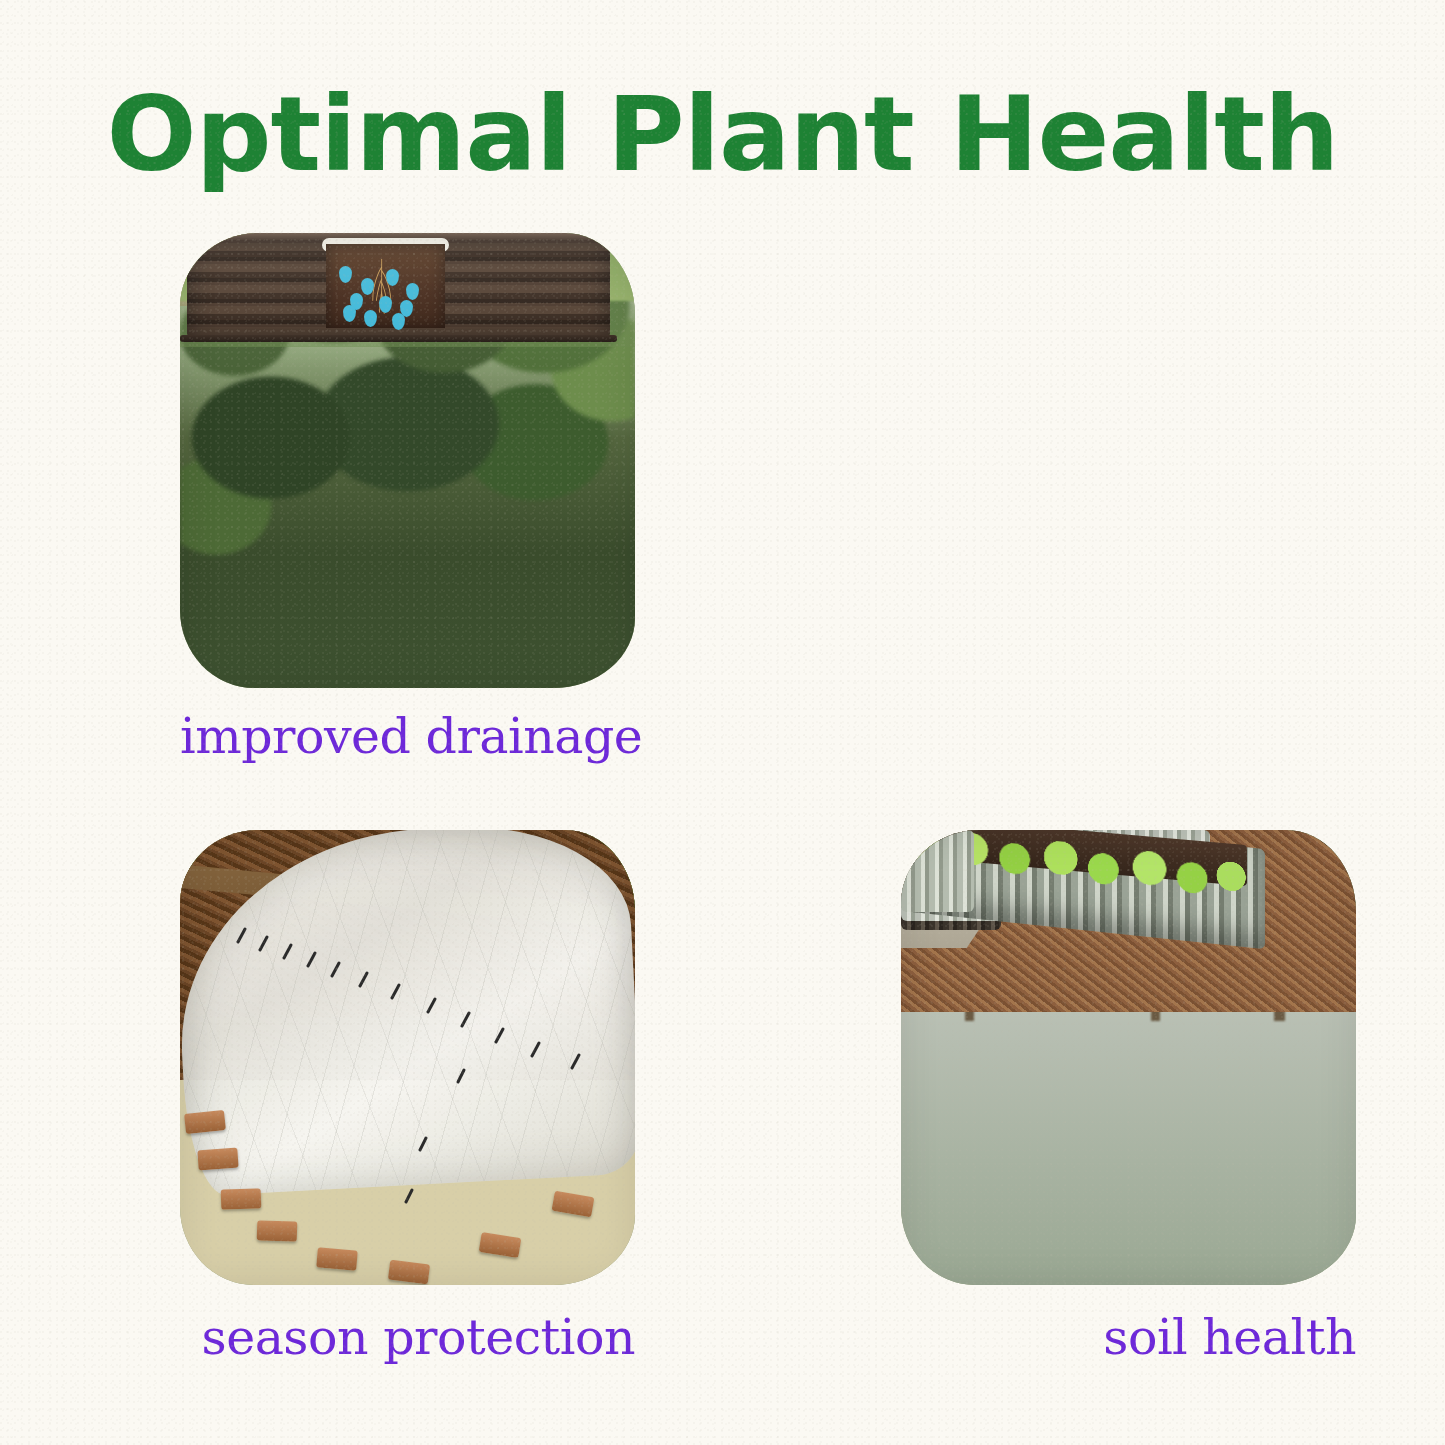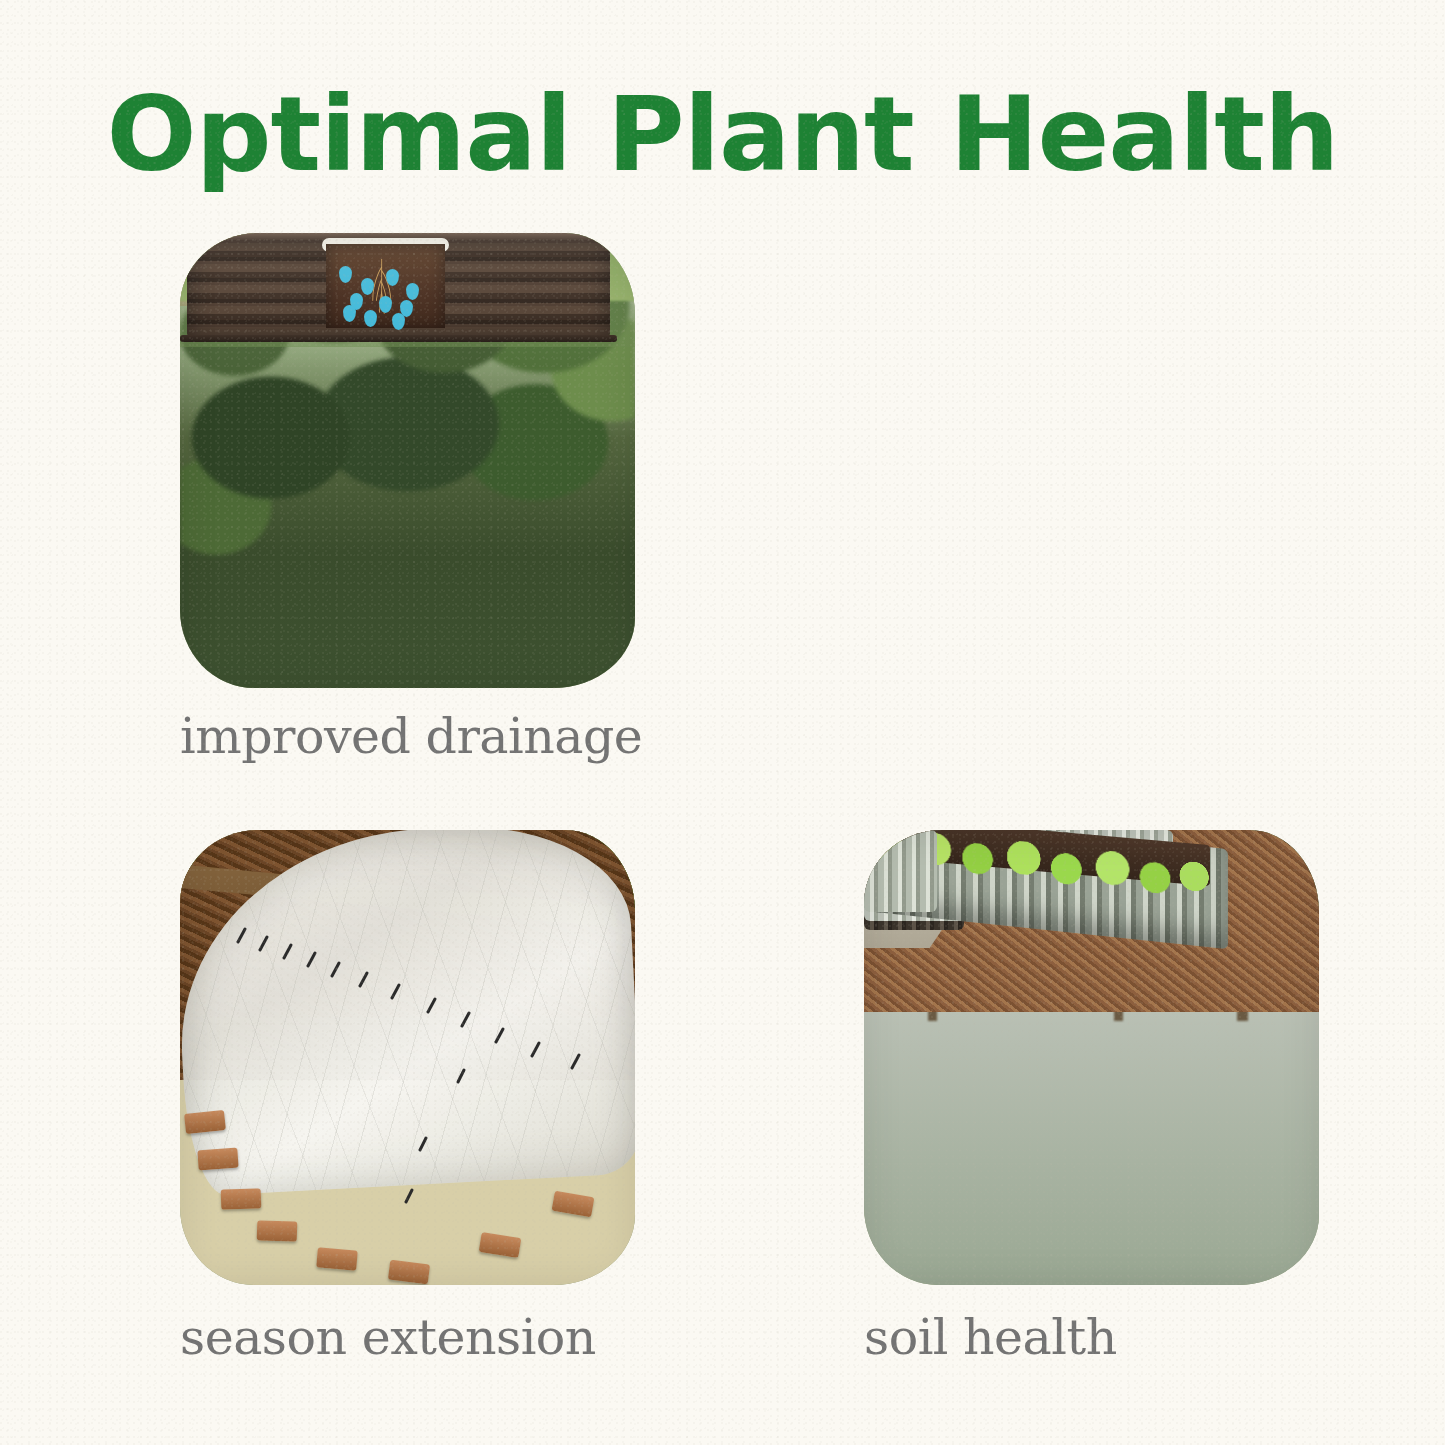--- a/index.html
+++ b/index.html
@@ -59,37 +59,37 @@
     width: 1088px;
     height: 1190px;
   }
   .cell {
     position: absolute;
     width: 455px;
   }
   .cell.c0 { left: 0;    top: 0; }
   .cell.c1 { left: 653px; top: 0; }
   .cell.c2 { left: 0;    top: 597px; }
-  .cell.c3 { left: 636px; top: 597px; padding-left: 48px; }
+  .cell.c3 { left: 673px; top: 597px; padding-left: 48px; }
 
   .photo {
     position: relative;
     width: 455px;
     height: 455px;
     overflow: hidden;
     
     border-radius: 78px 70px 82px 74px / 74px 82px 70px 78px;
     background: #8a9a72;
   }
   .photo .layer { position: absolute; inset: 0; }
 
   .caption {
     margin-top: 22px;
-    text-align: left;
-    color: #737373;
+    text-align: right;
+    color: #6d28d9;
     font-family: "DejaVu Serif", serif;
     font-size: 49px;
     line-height: 1.1;
     letter-spacing: -0.5px;
     white-space: nowrap;
   }
   .cell.c2 .caption, .cell.c3 .caption { margin-top: 26px; }
 
   
   .p1-sky {
@@ -532,21 +532,21 @@
               <path d="M316 212 l7 -13"></path>
             <path d="M352 226 l7 -13"></path>
               <path d="M392 238 l7 -13"></path>
             <path d="M278 252 l6 -12"></path>
               <path d="M240 320 l6 -12"></path>
             <path d="M226 372 l6 -12"></path>
           </g>
         </svg>
         <div class="layer vig"></div>
       </div>
-      <div class="caption">season extension</div>
+      <div class="caption">season protection</div>
     </div>
 
     <div class="cell c3">
       <div class="photo">
         <div class="layer p4-sky"></div>
         <div class="layer p4-house"></div>
         <div class="layer p4-roof"></div>
         <div class="layer p4-arch"></div>
         <div class="layer p4-wall"></div>
         <div class="layer p4-hedge"></div>

